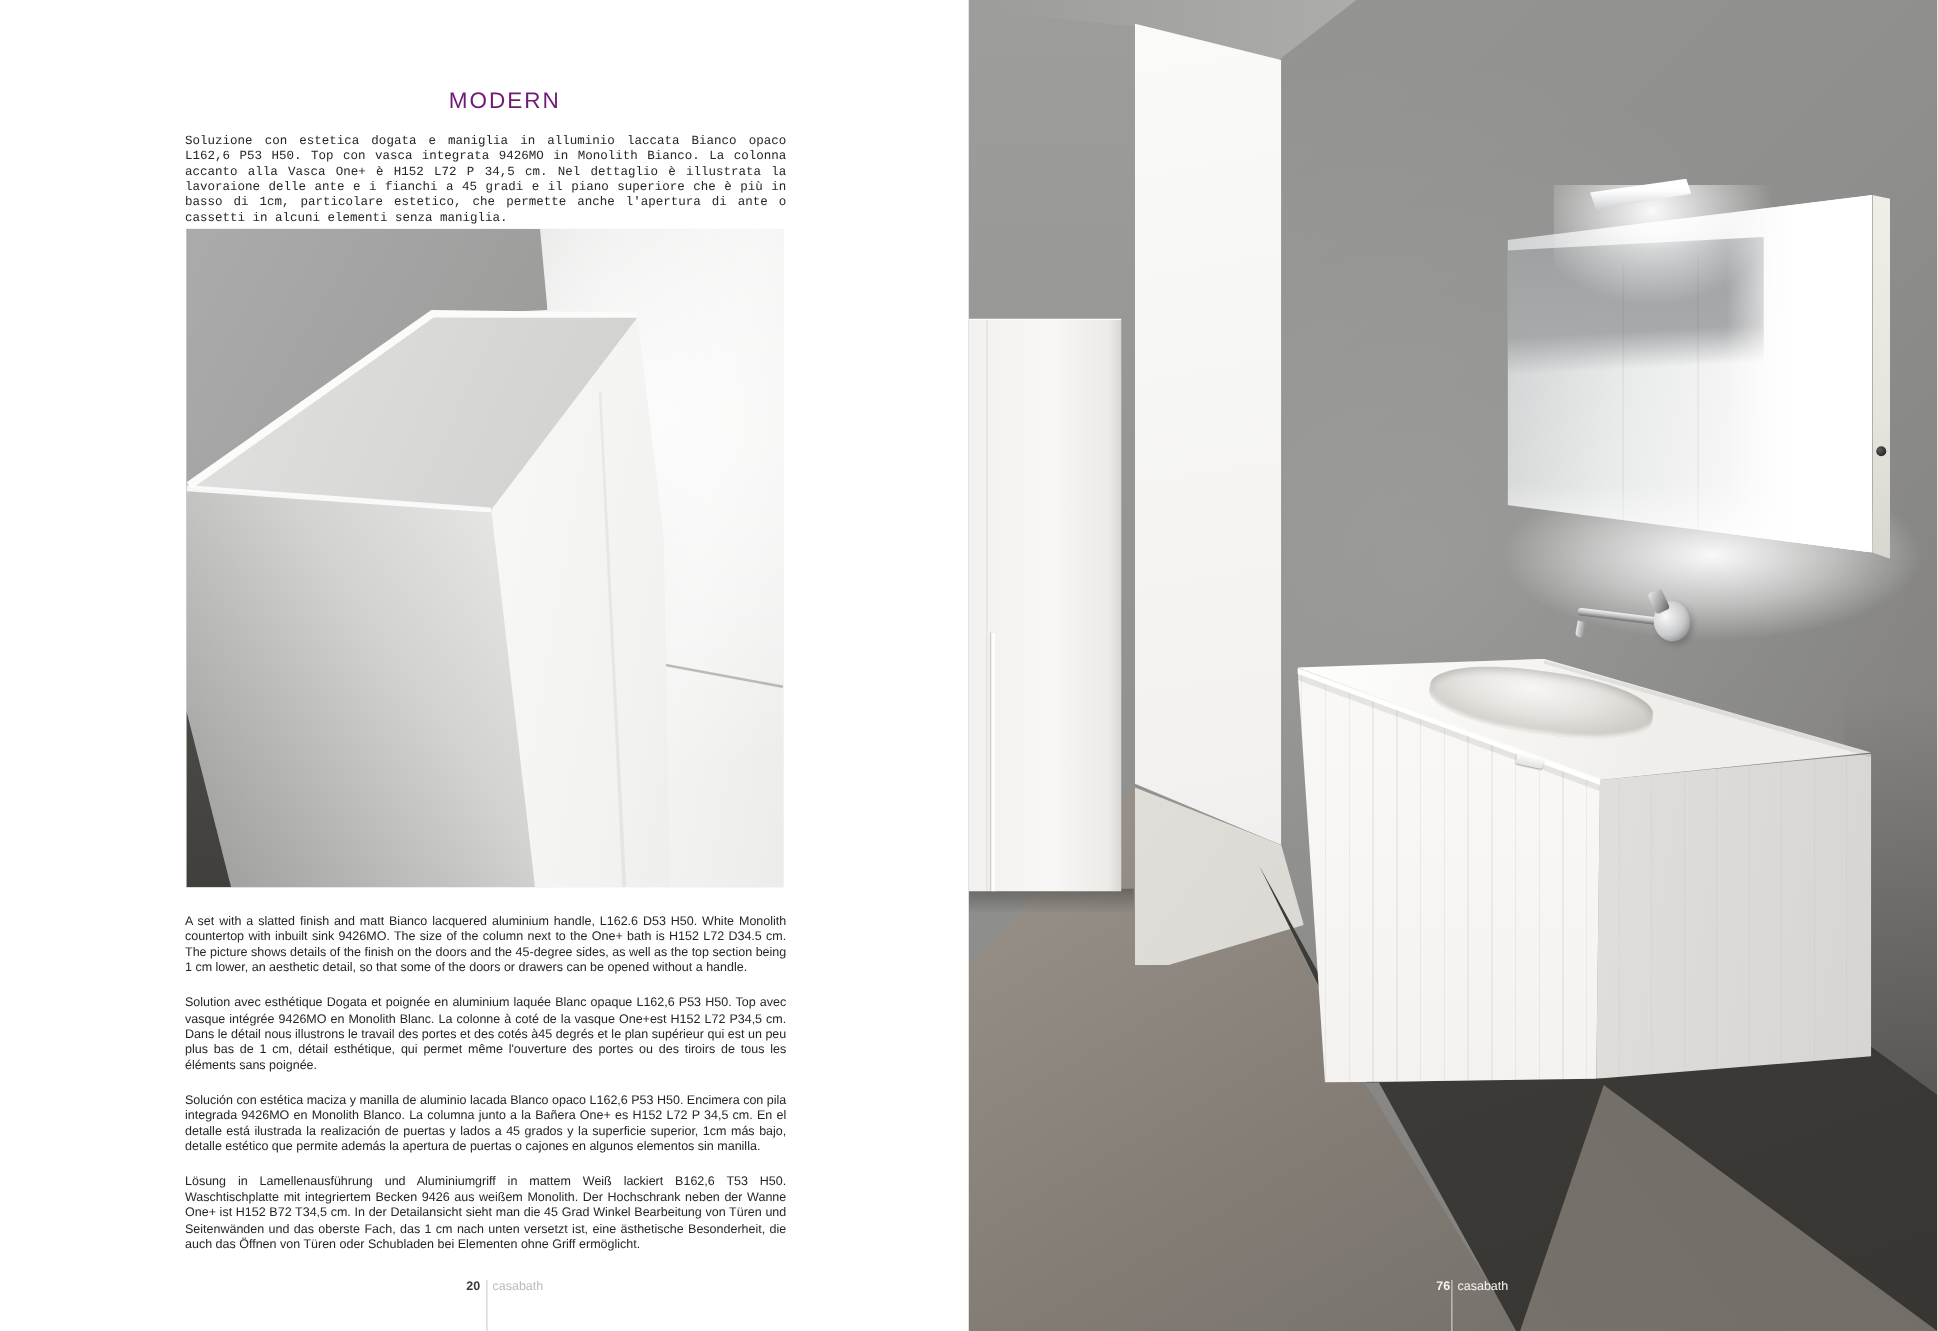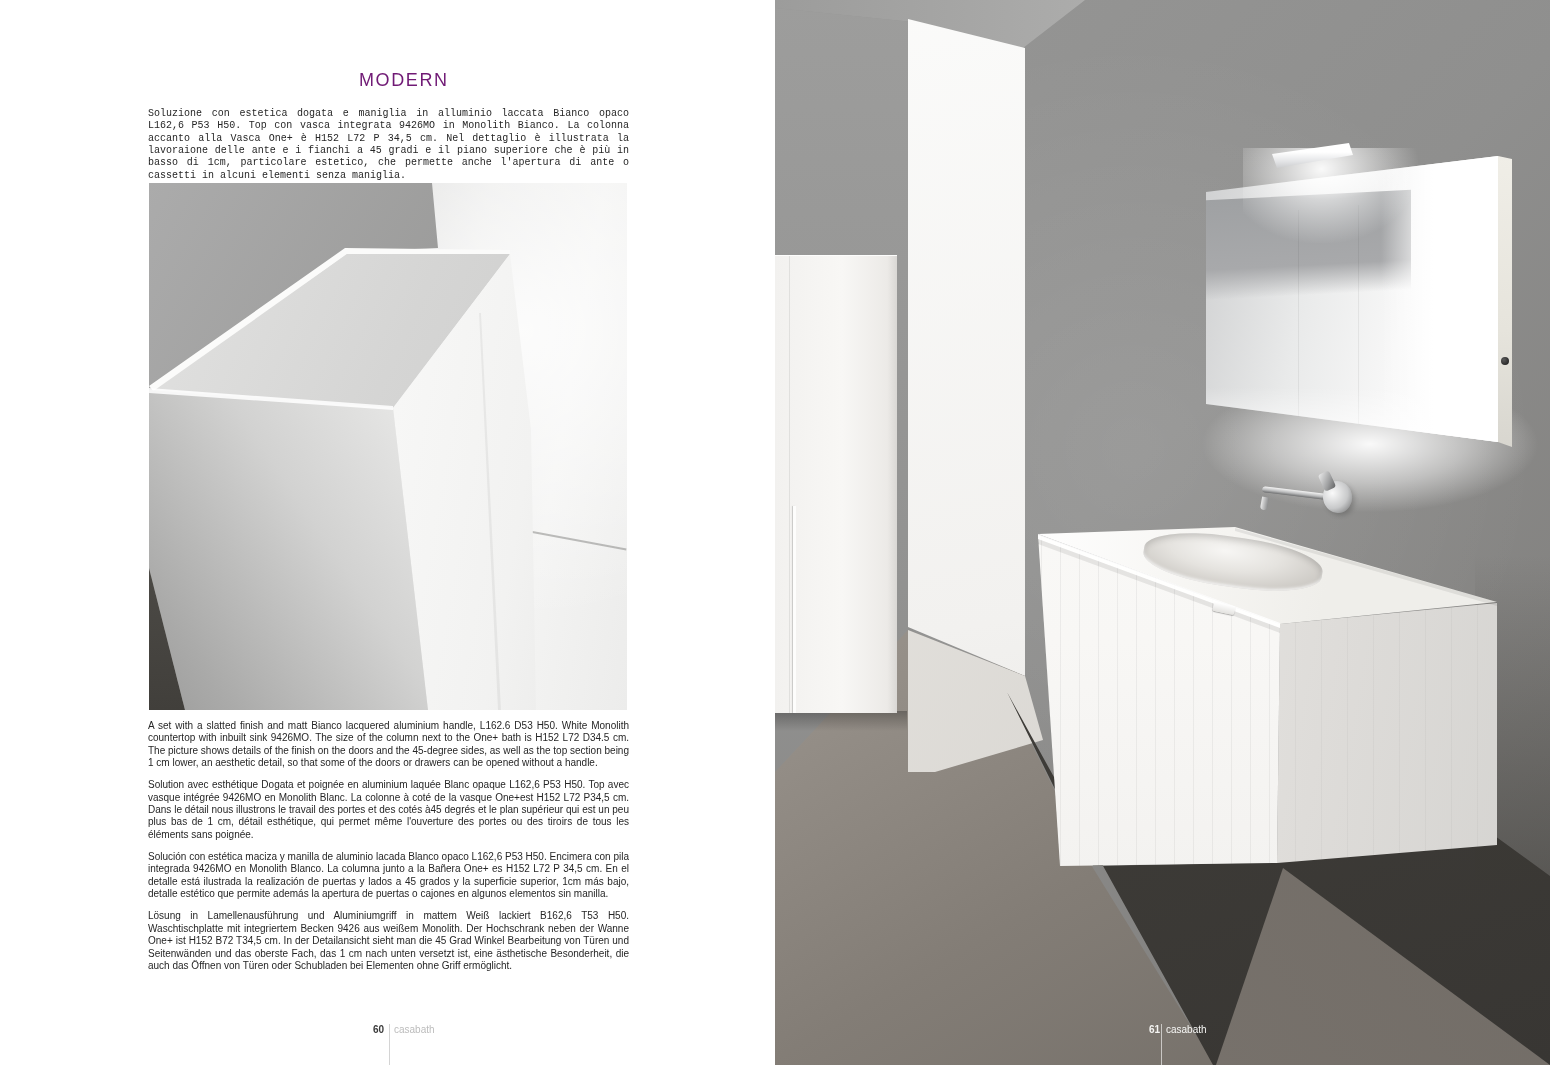--- a/index.html
+++ b/index.html
@@ -12,21 +12,21 @@
   .heading{
     left:359px;top:46px;font-size:18px;letter-spacing:1.6px;
     color:#701a75;font-weight:400;margin-top:24px;
   }
   .bodytext{
     width:481px;font-size:10px;line-height:12.35px;color:#262626;
     text-align:justify;
   }
   .para-it{left:148px;top:108px;font-family:Liberation Mono, monospace;}
   .paras-lower{left:148px;top:716px;}
-  .paras-lower .bodytext{position:static;margin:4px 0 10px 0;}
+  .paras-lower .bodytext{position:static;margin:16px 0 10px 0;}
   
   .footer-num{font-size:10px;font-weight:700;color:#3b3b3b;}
   .footer-brand{font-size:10px;color:#bcbcbc;}
   .footer-line{width:1px;background:#d4d4d4;}
   .fl-num{left:373px;top:1024px;}
   .fl-line{left:389px;top:1024px;height:41px;}
   .fl-brand{left:394px;top:1024px;}
   .fr-num{left:1149px;top:1024px;color:#f4f4f2;}
   .fr-line{left:1161px;top:1024px;height:41px;background:rgba(255,255,255,.6);}
   .fr-brand{left:1166px;top:1024px;color:#f6f6f4;}
@@ -163,21 +163,21 @@
     <div class="shape pl-floor-dark"></div>
   </div>
 
   <div class="abs paras-lower">
     <div class="bodytext">A set with a slatted finish and matt Bianco lacquered aluminium handle, L162.6 D53 H50. White Monolith countertop with inbuilt sink 9426MO. The size of the column next to the One+ bath is H152 L72 D34.5 cm. The picture shows details of the finish on the doors and the 45-degree sides, as well as the top section being 1 cm lower, an aesthetic detail, so that some of the doors or drawers can be opened without a handle.</div>
     <div class="bodytext">Solution avec esthétique Dogata et poignée en aluminium laquée Blanc opaque L162,6 P53 H50. Top avec vasque intégrée 9426MO en Monolith Blanc. La colonne à coté de la vasque One+est H152 L72 P34,5 cm. Dans le détail nous illustrons le travail des portes et des cotés à45 degrés et le plan supérieur qui est un peu plus bas de 1 cm, détail esthétique, qui permet même l'ouverture des portes ou des tiroirs de tous les éléments sans poignée.</div>
     <div class="bodytext">Solución con estética maciza y manilla de aluminio lacada Blanco opaco L162,6 P53 H50. Encimera con pila integrada 9426MO en Monolith Blanco. La columna junto a la Bañera One+ es H152 L72 P 34,5 cm. En el detalle está ilustrada la realización de puertas y lados a 45 grados y la superficie superior, 1cm más bajo, detalle estético que permite además la apertura de puertas o cajones en algunos elementos sin manilla.</div>
     <div class="bodytext">Lösung in Lamellenausführung und Aluminiumgriff in mattem Weiß lackiert B162,6 T53 H50. Waschtischplatte mit integriertem Becken 9426 aus weißem Monolith. Der Hochschrank neben der Wanne One+ ist H152 B72 T34,5 cm. In der Detailansicht sieht man die 45 Grad Winkel Bearbeitung von Türen und Seitenwänden und das oberste Fach, das 1 cm nach unten versetzt ist, eine ästhetische Besonderheit, die auch das Öffnen von Türen oder Schubladen bei Elementen ohne Griff ermöglicht.</div>
   </div>
 
-  <div class="abs footer-num fl-num">60</div>
+  <div class="abs footer-num fl-num">20</div>
   <div class="abs footer-line fl-line"></div>
   <div class="abs footer-brand fl-brand">casabath</div>
 
   <div class="abs scene">
     <div class="shape sc-ceiling"></div>
     <div class="shape sc-leftpanel"></div>
     <div class="shape sc-partition"></div>
     <div class="shape sc-floor"></div>
     <div class="shape sc-floor-bright"></div>
     <div class="shape sc-floor-dark"></div>
@@ -214,17 +214,17 @@
     <div class="shape sc-front"></div>
     <div class="shape sc-front-slats"></div>
     <div class="shape sc-counter"></div>
     <div class="shape sc-counter-back"></div>
     <div class="sc-basin" style="position:absolute;"></div>
     <div class="shape sc-frontedge"></div>
     <div class="shape sc-frontshade"></div>
     <div class="sc-handle" style="position:absolute;"></div>
   </div>
 
-  <div class="abs footer-num fr-num">61</div>
+  <div class="abs footer-num fr-num">76</div>
   <div class="abs footer-line fr-line"></div>
   <div class="abs footer-brand fr-brand">casabath</div>
 
 </div>
 
 </body></html>

